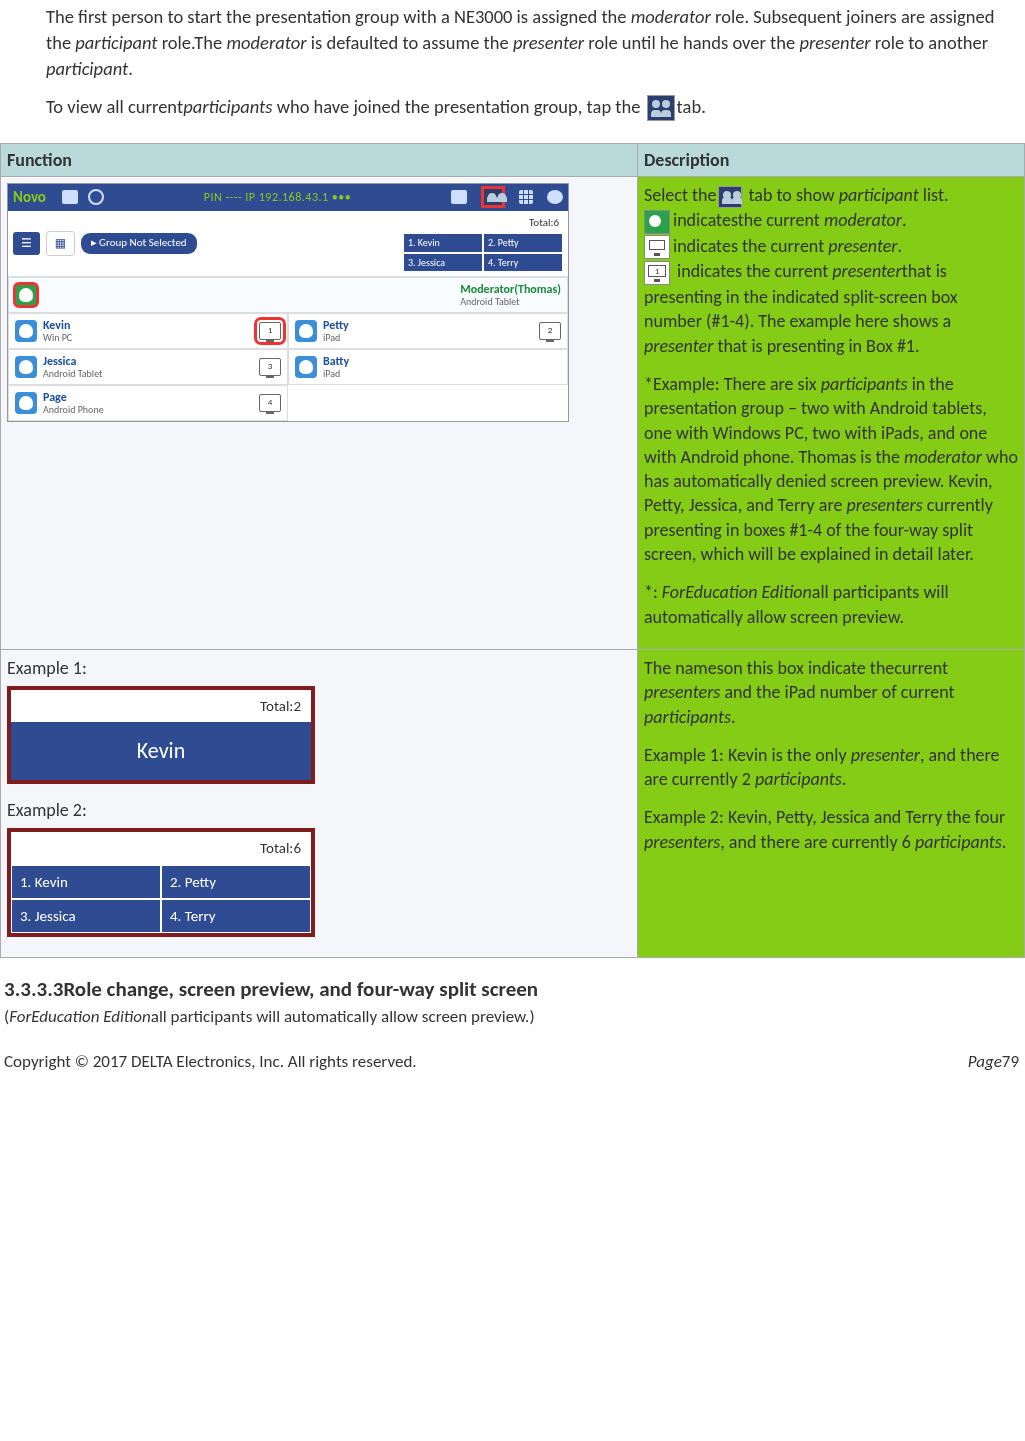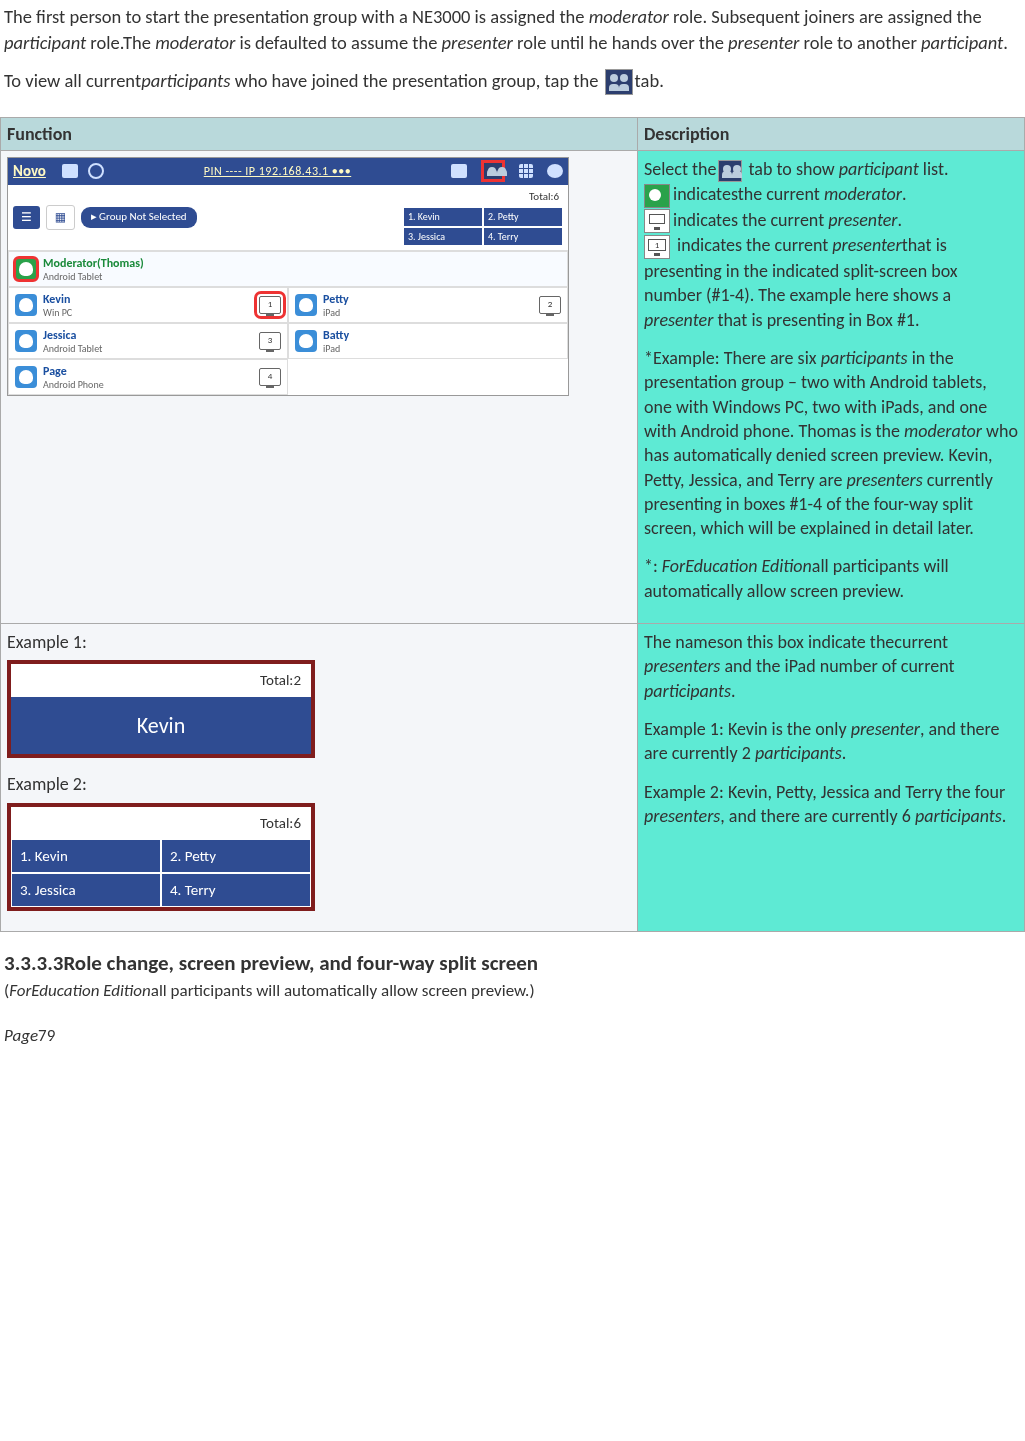--- a/index.html
+++ b/index.html
@@ -7,20 +7,21 @@
     font-size: 18.5px;
     color: #333;
     margin: 0;
     padding: 4px 0 0 0;
     width: 1025px;
     background: #fff;
   }
   .intro {
     padding: 0 4px 10px 4px;
     line-height: 1.4;
+    margin-left: 42px;
   }
   .intro p { margin: 0 0 12px 0; }
   em { font-style: italic; }
   .people-icon {
     display: inline-block;
     width: 26px;
     height: 24px;
     background: #2c3e6e;
     vertical-align: middle;
     position: relative;
@@ -58,35 +59,34 @@
     font-size: 18px;
   }
   table.desc-table > tbody > tr > td {
     border: 1px solid #aaa;
     vertical-align: top;
     padding: 6px 6px;
     font-size: 18px;
     line-height: 1.35;
   }
   .func-col { width: 624px; background: #f4f6f9; }
-  .desc-col { background: #5eead4; }
+  .desc-col { background: #84cc16; }
   .novo-screenshot {
     width: 560px;
     border: 1px solid #999;
     background: #fff;
     font-size: 13px;
   }
   .novo-top {
     background: #2f4c92;
-    color: #fef9c3;
+    color: #84cc16;
     display: flex;
     align-items: center;
     padding: 3px 5px;
     gap: 10px;
-    text-decoration: underline;
   }
   .novo-top .brand { font-weight: bold; font-size: 15px; margin-right: 6px; }
   .novo-top .mid { flex: 1; text-align: center; font-size: 12px; letter-spacing: .5px; }
   .novo-top .topicons { display: flex; gap: 14px; align-items: center; }
   .topglyph { width: 16px; height: 14px; display:inline-block; background:#cfe0ff; border-radius:2px; }
   .topglyph.gear { border-radius:50%; }
   .topglyph.grid { width:14px;height:14px;background:
     linear-gradient(#cfe0ff,#cfe0ff) 0 0/4px 4px no-repeat,
     linear-gradient(#cfe0ff,#cfe0ff) 5px 0/4px 4px no-repeat,
     linear-gradient(#cfe0ff,#cfe0ff) 10px 0/4px 4px no-repeat,
@@ -125,21 +125,21 @@
   .prow {
     width: 50%;
     display:flex;
     align-items:center;
     border:1px solid #ddd;
     box-sizing:border-box;
     padding:3px 6px;
     min-height:36px;
     background:#fff;
   }
-  .prow.full { width:100%; background:#f8fbff; }
+  .prow.full { width:100%; background:#f8fbff;justify-content:space-between; }
   .uicon {
     width:22px;height:22px;background:#3b8ed8;border-radius:4px;margin-right:6px;position:relative;
   }
   .uicon.mod { background:#2aa24a; }
   .uicon::after{content:"";position:absolute;inset:4px;border-radius:50% 50% 40% 40%;background:#fff;}
   .pmeta {display:flex;flex-direction:column;line-height:1.1;}
   .pname {font-size:12px;color:#1a4fa0;font-weight:bold;}
   .pdev {font-size:10px;color:#666;}
   .screenglyph {
     margin-left:auto;width:20px;height:16px;border:1px solid #666;position:relative;border-radius:2px;
@@ -326,14 +326,15 @@
   </tr>
   </tbody>
 </table>
 
 <h3 class="subhead">3.3.3.3Role change, screen preview, and four-way split screen</h3>
 <p class="note">
   <span>(</span><em>ForEducation Edition</em><span>all participants will automatically allow screen preview.)</span>
 </p>
 
 <div class="footer">
+  <span>Copyright © 2017 DELTA Electronics, Inc. All rights reserved.</span>
   <span><em>Page</em><span>79</span></span>
 </div>
 
 </body></html>

